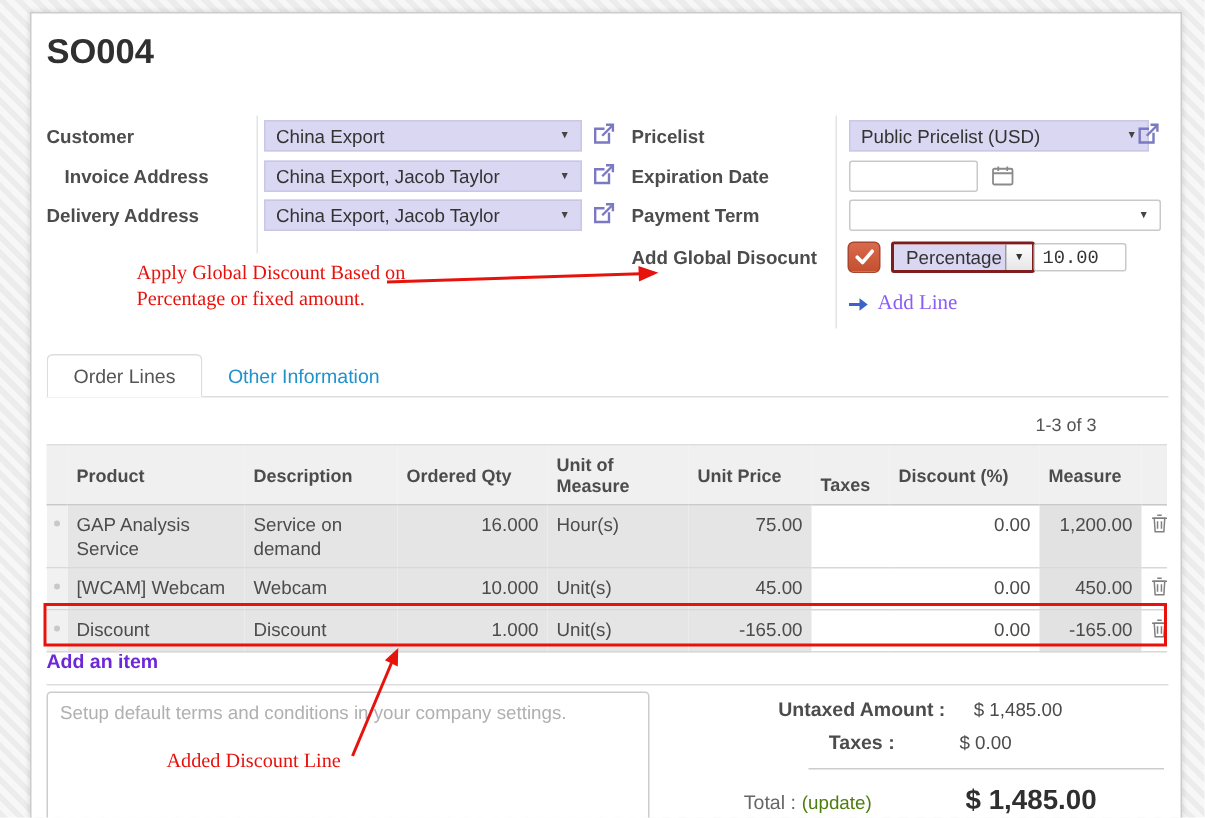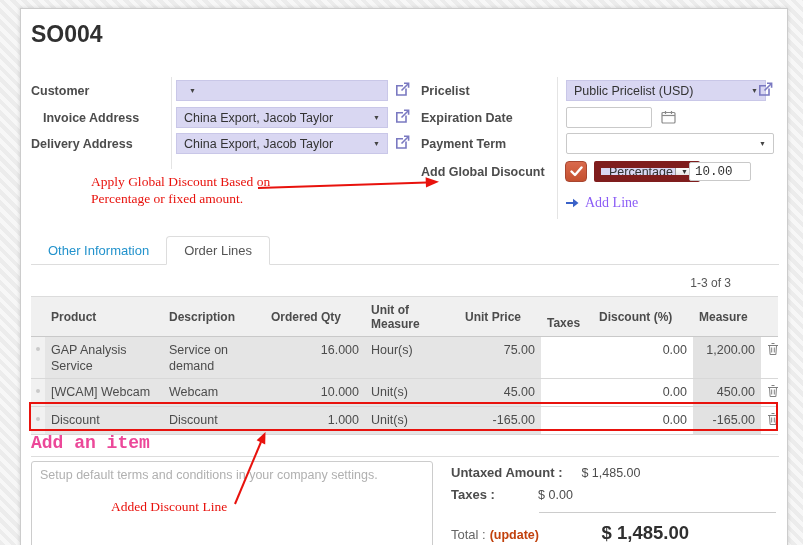--- a/index.html
+++ b/index.html
@@ -37,21 +37,21 @@
 
   .iconbtn { display: inline-flex; align-items: center; justify-content: center; cursor: pointer; }
 
   .checkbox {
     width: 22px; height: 21px; border-radius: 4px;
     background: linear-gradient(#d96a4d, #c4502f);
     border: 1px solid #a84630;
     display: flex; align-items: center; justify-content: center;
   }
 
-  .typesel { display: flex; height: 21px; border: 7px solid #7f1d1d; border-radius: 2px; overflow: hidden; text-align: center; }
+  .typesel { display: flex; height: 21px; border: 2px solid #7f1d1d; border-radius: 2px; overflow: hidden; text-align: center; }
   .typesel-val {
     background: #d9d7f2; font-size: 12.5px; color: #333; padding: 0 8px;
     display: flex; align-items: center; width: 74px;
   }
   .typesel-btn {
     width: 18px; background: linear-gradient(#fdfdfd, #e6e6e6); border-left: 1px solid #999;
     display: flex; align-items: center; justify-content: center; font-size: 7px; color: #333;
   }
 
   .addline { display: flex; align-items: center; gap: 6px; cursor: pointer; }
@@ -90,54 +90,55 @@
     content: ""; position: absolute; left: 5px; top: 10px; width: 4px; height: 4px;
     border-radius: 50%; background: #c9c9c9;
   }
   td.trashcell { text-align: center; padding-top: 6px; }
 
   .redbox {
     left: 8px; top: 393px; width: 749px; height: 29px;
     border: 2px solid #e8120d; pointer-events: none; z-index: 40;
   }
 
-  .additem { left: 10px; top: 424px; font-size: 18px; font-weight: bold; color: #ec4899; cursor: pointer; font-family: Liberation Mono, monospace; }
+  .additem { left: 10px; top: 424px; font-size: 13px; font-weight: bold; color: #6d28d9; cursor: pointer; }
 
   .bottomsep { left: 10px; top: 447px; width: 748px; border-top: 1px solid #ddd; }
 
   textarea.terms {
     left: 10px; top: 452px; width: 402px; height: 96px; resize: none;
     border: 1px solid #ccc; border-radius: 3px; padding: 6px 8px;
     font-family: "Liberation Sans", sans-serif; font-size: 12.5px; color: #555;
   }
   textarea.terms::placeholder { color: #b0b0b0; opacity: 1; }
 
   .totals { left: 430px; top: 456px; width: 325px; }
-  .trow { display: flex; justify-content: flex-start; align-items: baseline; margin-bottom: 7px; }
+  .trow { display: flex; justify-content: center; align-items: baseline; margin-bottom: 7px; }
   .tlabel { font-weight: bold; font-size: 13px; color: #4c4c4c; }
   .tval { width: 78px; text-align: right; font-size: 12.5px; color: #4c4c4c; }
   .tdivider { border-top: 1px solid #ccc; margin: 10px 0 9px 88px; }
   .total-label { color: #666; font-size: 13px; }
-  .update { color: #c2410c; font-size: 12.5px; margin-left: 4px; cursor: pointer; font-weight: bold; }
+  .update { color: #4d7c0f; font-size: 12.5px; margin-left: 4px; cursor: pointer; }
   .total-val { font-size: 18.5px; font-weight: bold; color: #2f2f2f; width: 150px; text-align: right; }
 
   svg.overlay { left: 0; top: 0; pointer-events: none; z-index: 50; }
 </style>
 </head>
 <body>
 
 <div class="card">
 
   <h1 class="title">SO004</h1>
 
   <div class="vsep" style="left:150px; top:68px; height:92px;"></div>
   <div class="vsep" style="left:536px; top:68px; height:142px;"></div>
 
   <div class="flabel" style="left:10px; top:75px;">Customer</div>
   <div class="sel lav" style="left:155px; top:71px; width:212px;">
+    <span class="selval">China Export</span>
     <span class="caret">▼</span>
   </div>
   <span class="iconbtn" style="left:374px; top:73px;">
     <svg width="15" height="15" viewBox="0 0 15 15">
         <path d="M11 6.5V13H1.8V3.8H8" fill="none" stroke="#7a79c1" stroke-width="1.6"></path>
         <path d="M6.5 8.5L13 2" fill="none" stroke="#7a79c1" stroke-width="1.6"></path>
         <path d="M9 1.2h4.6v4.6" fill="none" stroke="#7a79c1" stroke-width="1.6"></path>
       </svg>
   </span>
 
@@ -215,25 +216,25 @@
       </svg>
     <span class="addline-text">Add Line</span>
   </div>
 
   <div class="rednote" style="left:70px; top:164px; width:190px;">
     <div>Apply Global Discount Based on</div>
     <div>Percentage or fixed amount.</div>
   </div>
 
   <div class="tabs">
+    <div class="tab active">
+        <span>Order Lines</span>
+      </div>
     <div class="tab inactive">
         <span>Other Information</span>
-      </div>
-    <div class="tab active">
-        <span>Order Lines</span>
       </div>
   </div>
 
   <div class="pager">1-3 of 3</div>
 
   <table class="olines">
     <colgroup>
       <col style="width:14px">
         <col style="width:118px">
         <col style="width:102px">

